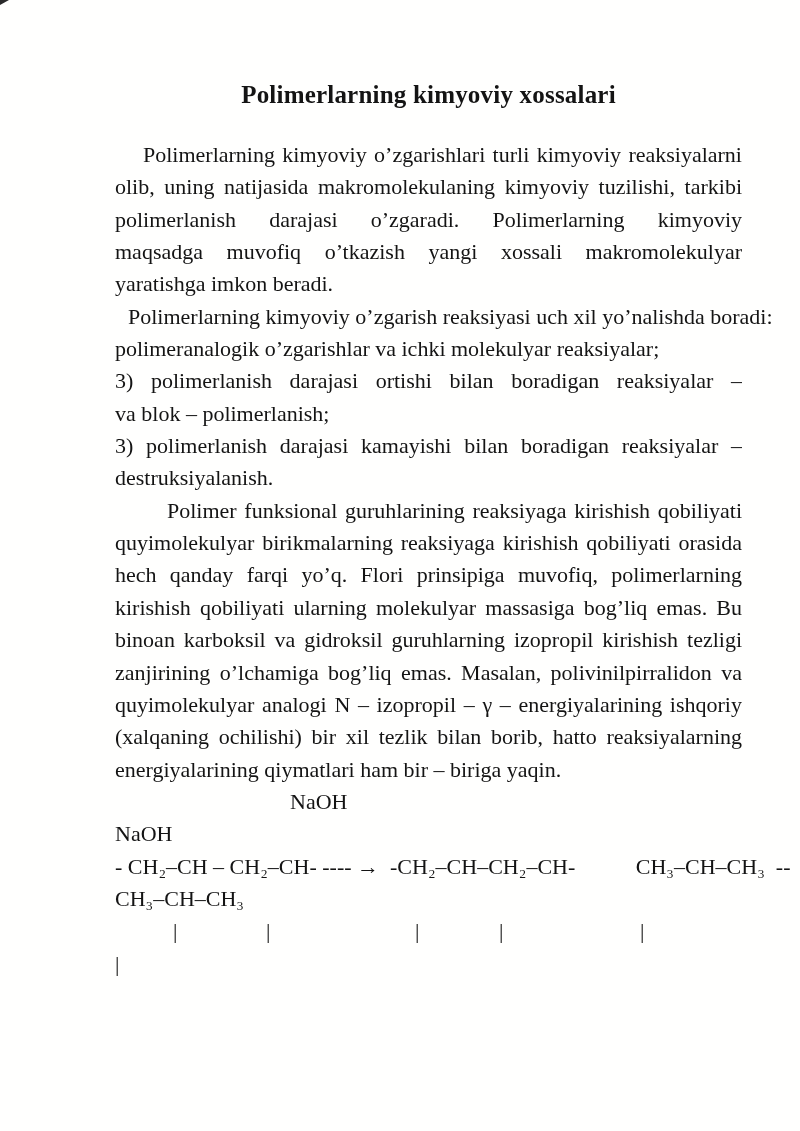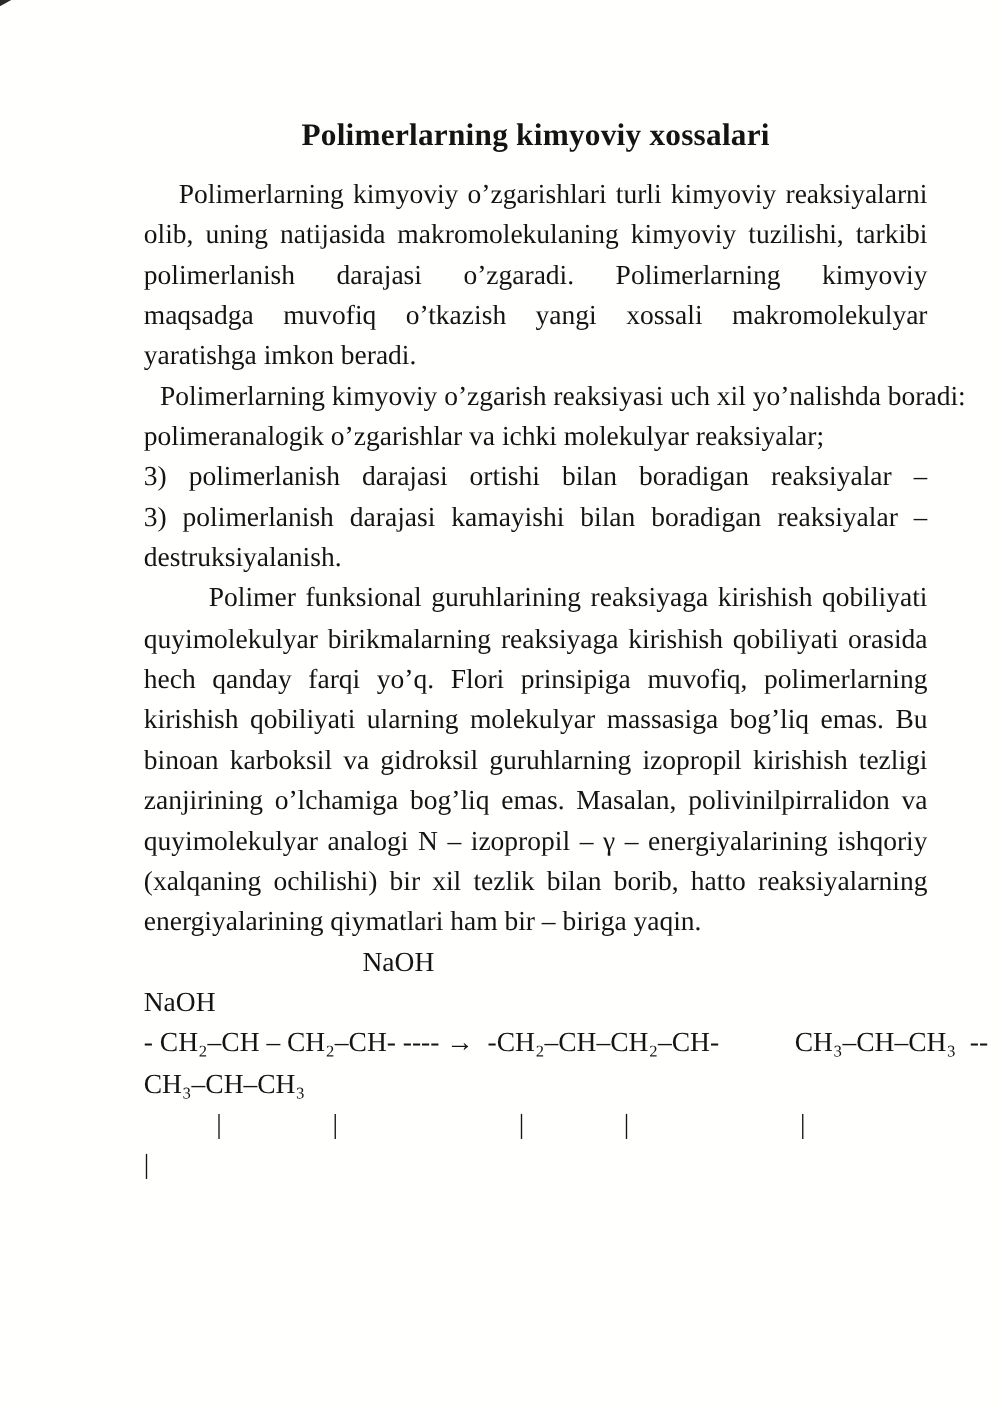--- a/index.html
+++ b/index.html
@@ -20,21 +20,21 @@
     position: absolute;
     top: 0;
     left: 0;
     width: 9px;
     height: 5px;
     background: #2a2a2a;
     clip-path: polygon(0 0, 100% 0, 0 100%);
   }
   .title {
     position: absolute;
-    top: 78px;
+    top: 64px;
     left: 115px;
     width: 627px;
     text-align: center;
     font-size: 25px;
     font-weight: bold;
     letter-spacing: 0.2px;
   }
   .content {
     position: absolute;
     top: 139px;
@@ -83,20 +83,21 @@
 
   <div class="content">
     <div class="line j i28">Polimerlarning kimyoviy o’zgarishlari turli kimyoviy reaksiyalarni o’z ichiga</div>
     <div class="line j">olib, uning natijasida makromolekulaning kimyoviy tuzilishi, tarkibi va</div>
     <div class="line j">polimerlanish darajasi o’zgaradi. Polimerlarning kimyoviy o’zgarishlarini</div>
     <div class="line j">maqsadga muvofiq o’tkazish yangi xossali makromolekulyar birikmalar sinfini</div>
     <div class="line">yaratishga imkon beradi.</div>
     <div class="line i13">Polimerlarning kimyoviy o’zgarish reaksiyasi uch xil yo’nalishda boradi:</div>
     <div class="line">polimeranalogik o’zgarishlar va ichki molekulyar reaksiyalar;</div>
     <div class="line j">3) polimerlanish darajasi ortishi bilan boradigan reaksiyalar – choklanish, payvand</div>
+    <div class="line">va blok – polimerlanish;</div>
     <div class="line j">3) polimerlanish darajasi kamayishi bilan boradigan reaksiyalar –</div>
     <div class="line">destruksiyalanish.</div>
     <div class="line j i52">Polimer funksional guruhlarining reaksiyaga kirishish qobiliyati bilan</div>
     <div class="line j">quyimolekulyar birikmalarning reaksiyaga kirishish qobiliyati orasida tabiatan</div>
     <div class="line j">hech qanday farqi yo’q. Flori prinsipiga muvofiq, polimerlarning reaksiyaga</div>
     <div class="line j">kirishish qobiliyati ularning molekulyar massasiga bog’liq emas. Bu prinsipga</div>
     <div class="line j">binoan karboksil va gidroksil guruhlarning izopropil kirishish tezligi polimer</div>
     <div class="line j">zanjirining o’lchamiga bog’liq emas. Masalan, polivinilpirralidon va uning</div>
     <div class="line j">quyimolekulyar analogi N – izopropil – γ – energiyalarining ishqoriy gidrolizi</div>
     <div class="line j">(xalqaning ochilishi) bir xil tezlik bilan borib, hatto reaksiyalarning faollanish</div>

